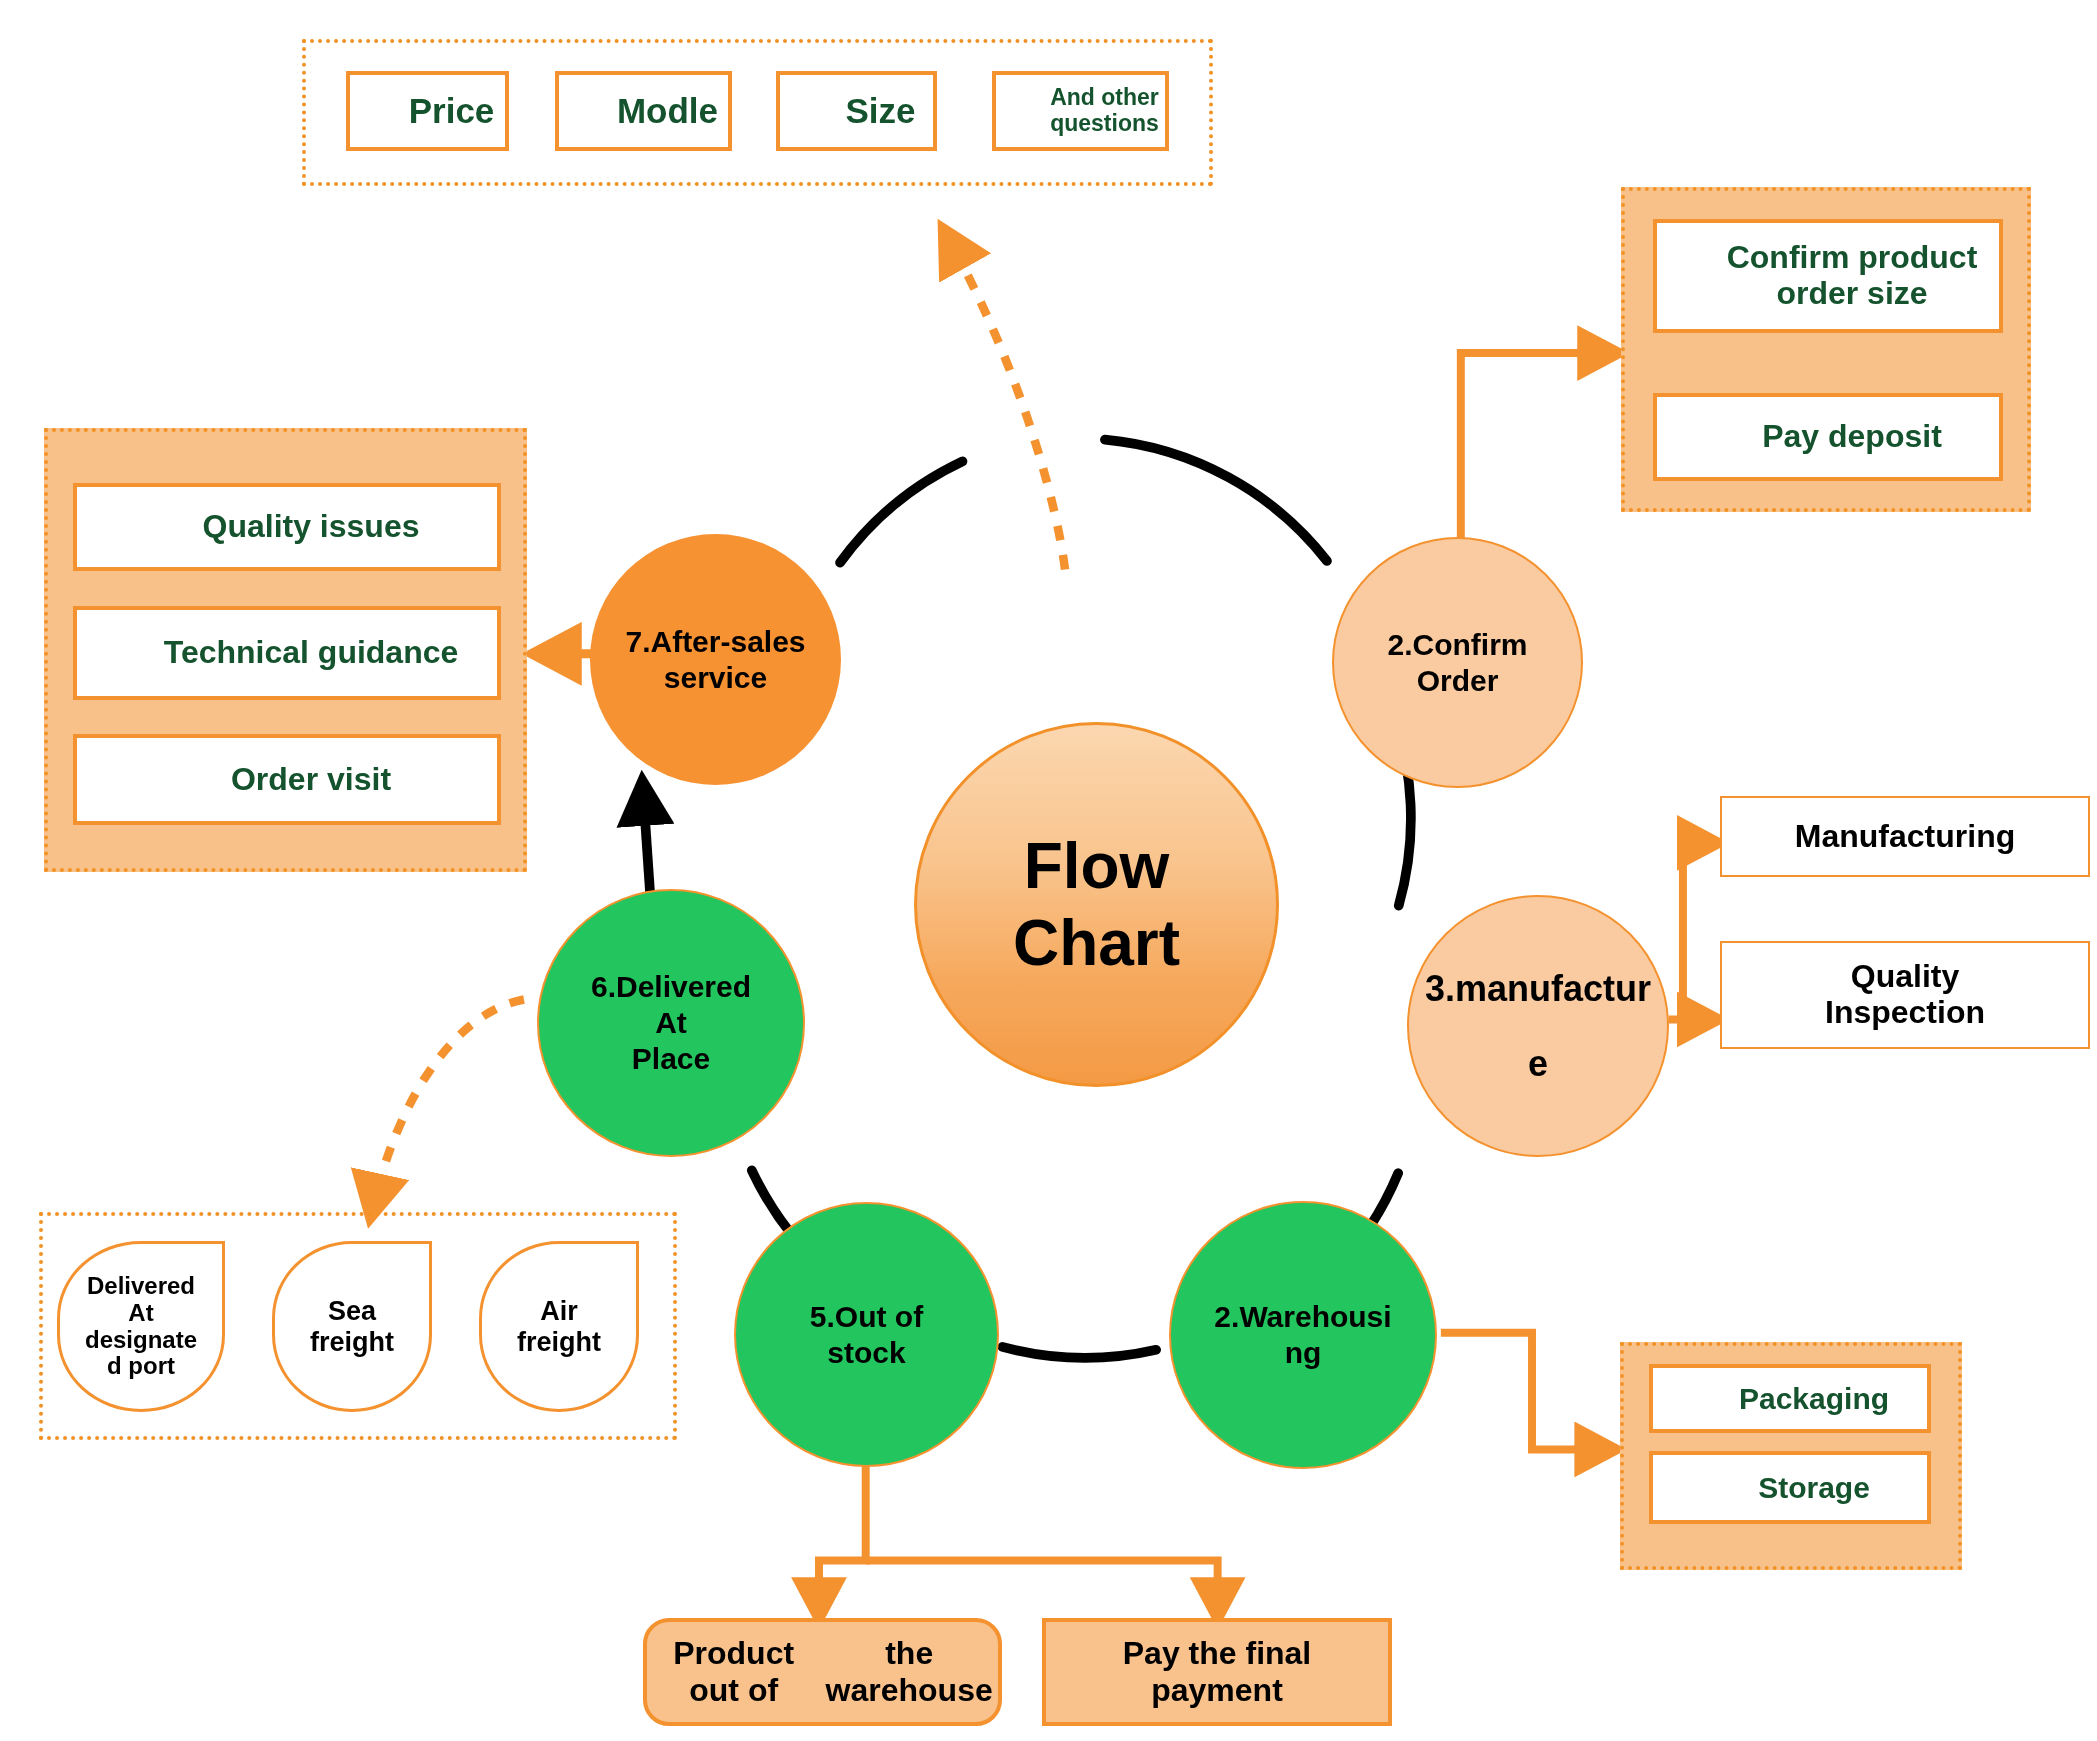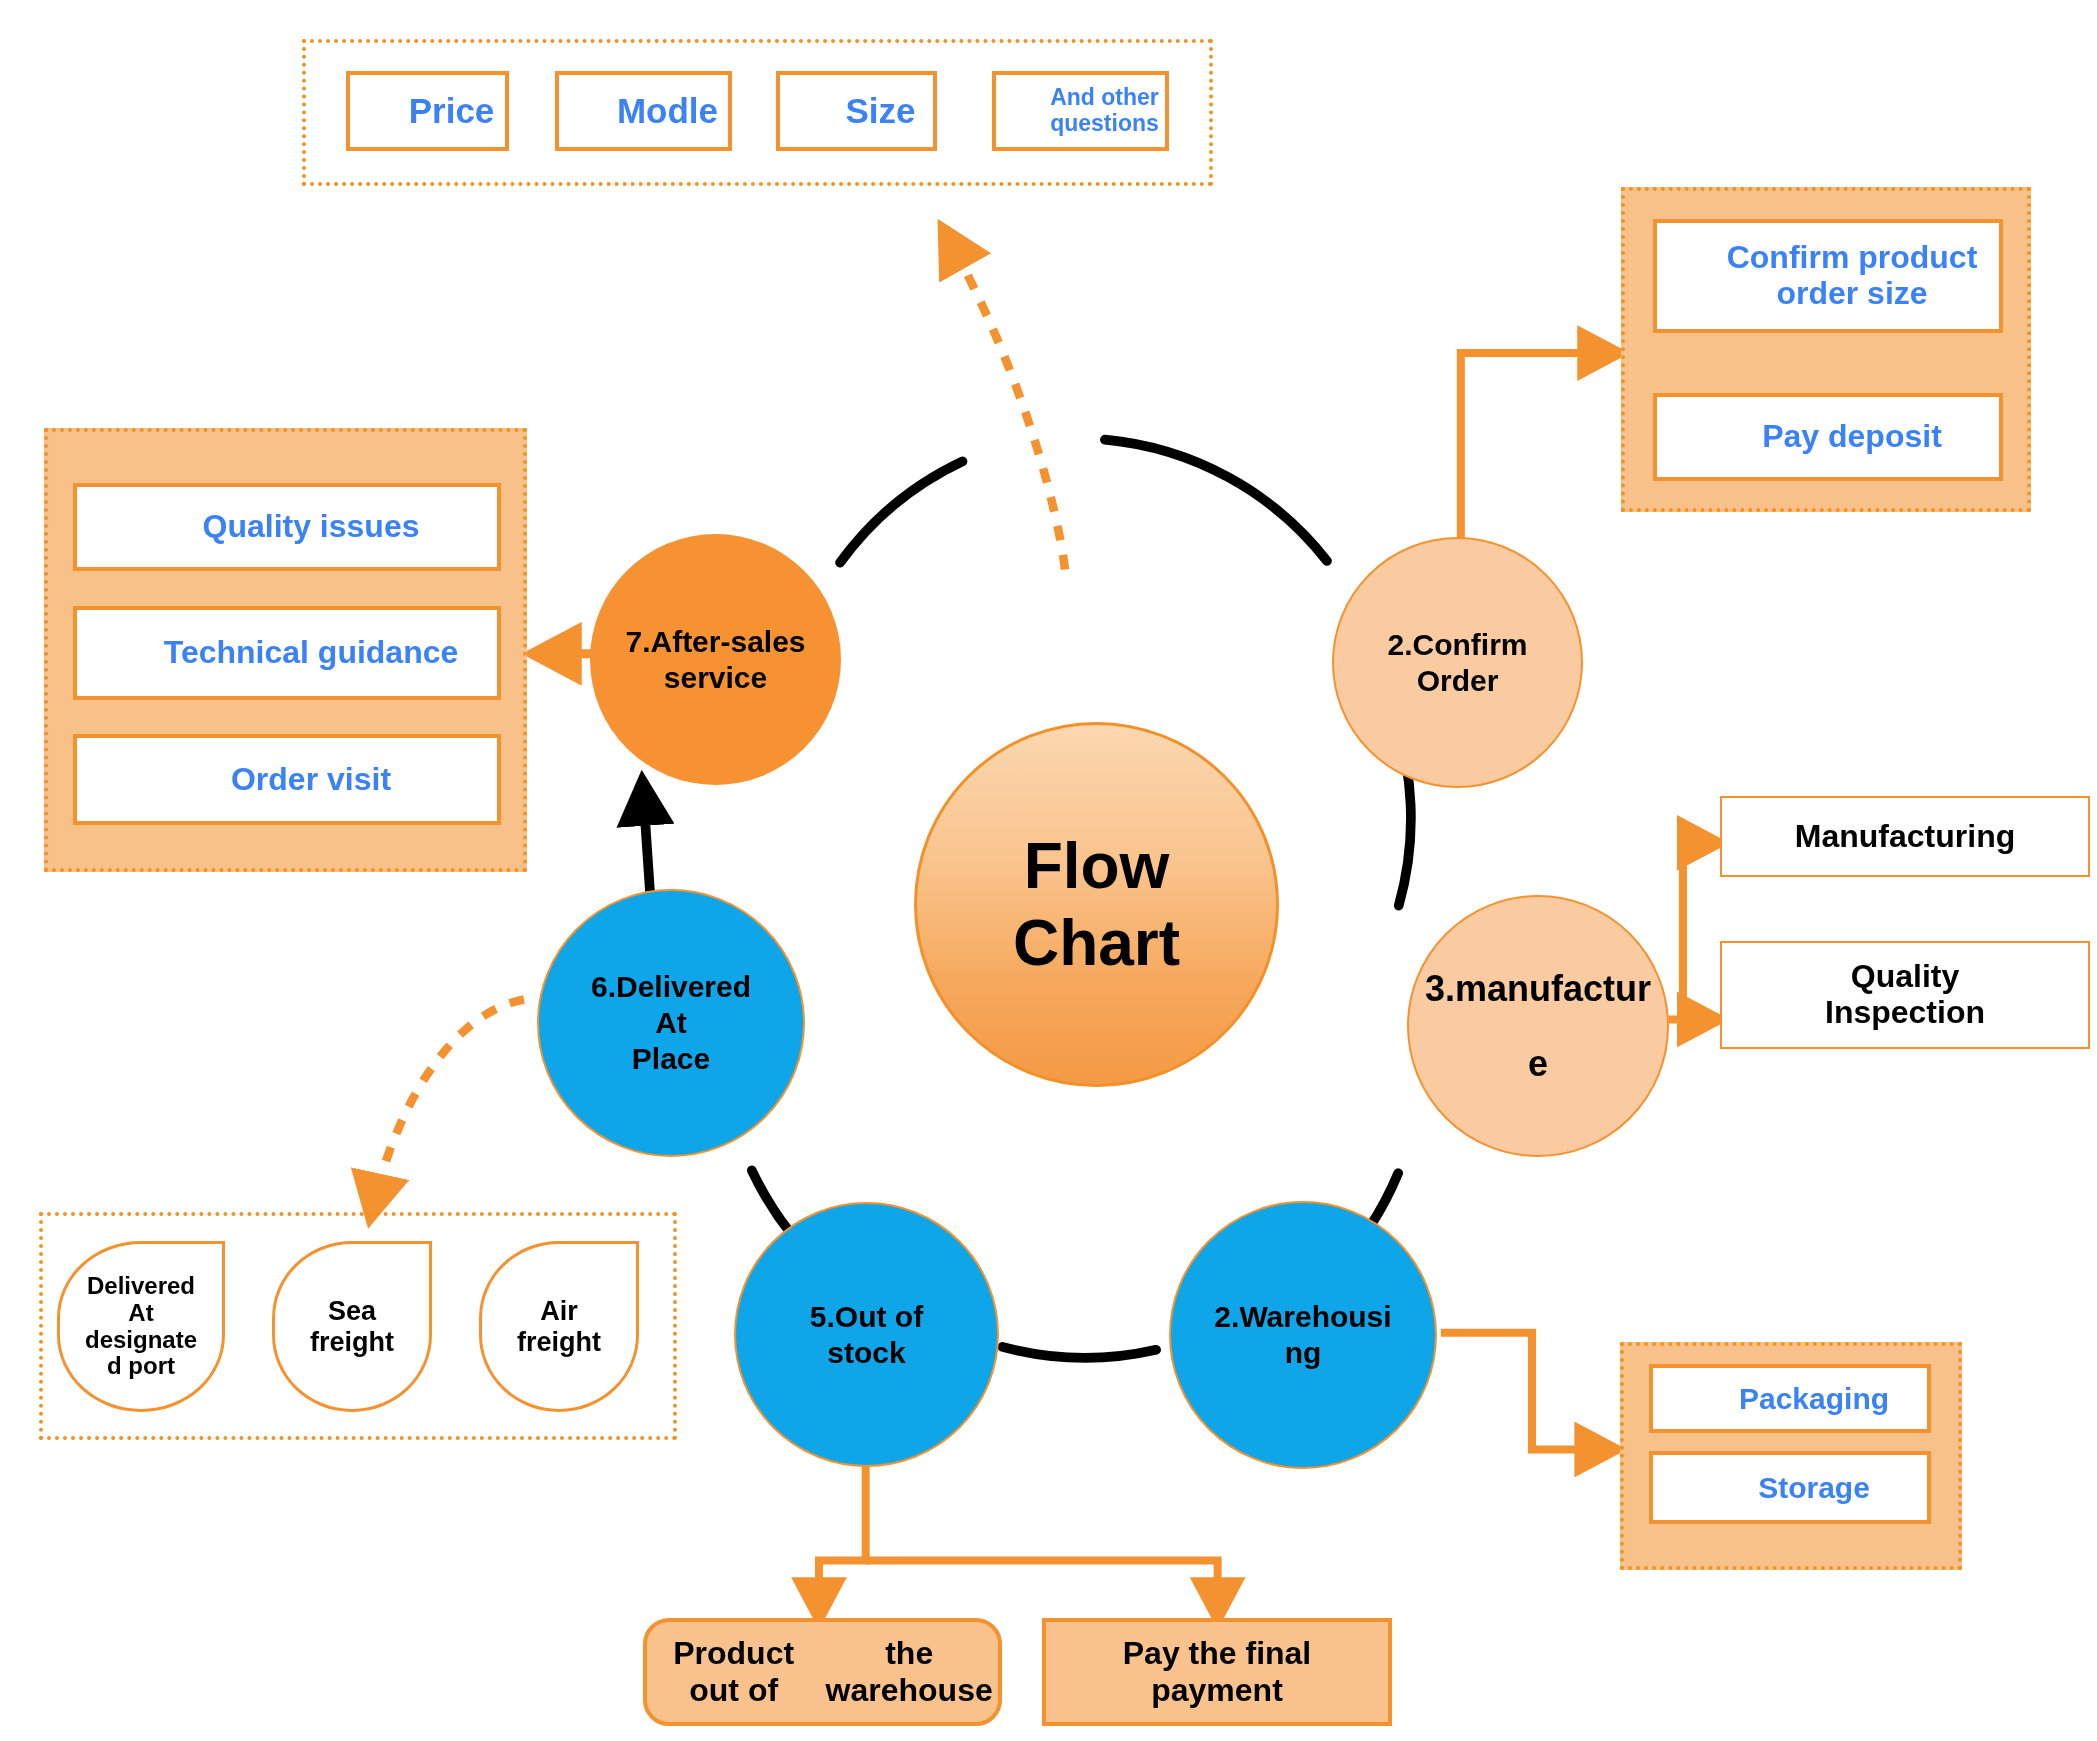--- a/index.html
+++ b/index.html
@@ -8,40 +8,40 @@
   svg.layer{position:absolute;top:0;left:0;width:2097px;height:1741px;}
   .abs{position:absolute;box-sizing:border-box;}
 
   
   .group-dotted{border:4px dotted #F29124;background:transparent;}
   .group-dotted-filled{border:4px dotted #F29124;background:#F8C189;}
 
   
   .wbox{background:#ffffff;border:4px solid #F4922F;display:flex;
         align-items:center;justify-content:center;text-align:left;
-        color:#3b82f6;font-weight:bold;line-height:1.12;padding-left:48px;}
+        color:#14532d;font-weight:bold;line-height:1.12;padding-left:48px;}
   .wbox-thin{background:#ffffff;border:2.8px solid #F4922F;display:flex;
         align-items:center;justify-content:center;text-align:center;
         color:#000;font-weight:bold;line-height:1.12;}
   
   .fbox{background:#F9C28C;border:4px solid #F4922F;display:flex;
         align-items:center;justify-content:center;text-align:center;
         color:#000;font-weight:bold;line-height:1.15;}
   
   .tdrop{background:#ffffff;border:3.4px solid #F4922F;display:flex;
         align-items:center;justify-content:center;text-align:center;
         color:#000;font-weight:bold;line-height:1.12;
         border-radius:50% 0 50% 50%/45% 0 45% 45%;}
 
   
   .circ{border-radius:50%;display:flex;align-items:center;
         justify-content:center;text-align:center;color:#000;
         font-weight:bold;line-height:1.2;}
   .c-light{background:#FACBA0;border:2.8px solid #F4922F;}
-  .c-mid{background:#0ea5e9;border:2.8px solid #F4922F;}
+  .c-mid{background:#22c55e;border:2.8px solid #F4922F;}
   .c-dark{background:#F79232;border:none;}
   .c-center{border:3.4px solid #F2912A;
       background:linear-gradient(180deg,#FBD7B0 0%,#F9C48D 38%,#F6A85C 72%,#F49A45 100%);}
 </style>
 </head>
 <body>
 
 <div id="stage">
 
   <svg class="layer" viewBox="0 0 3682 3057">

